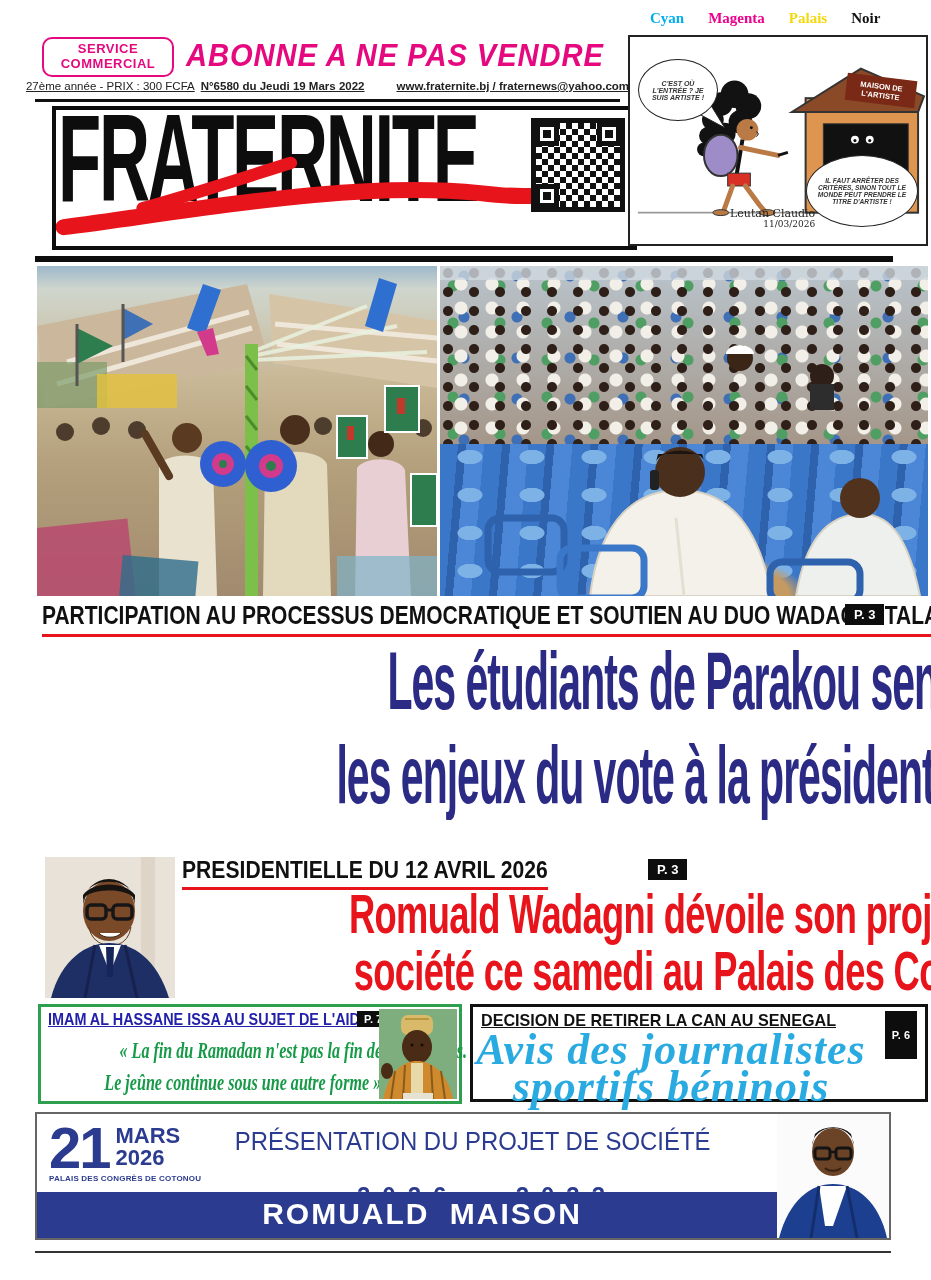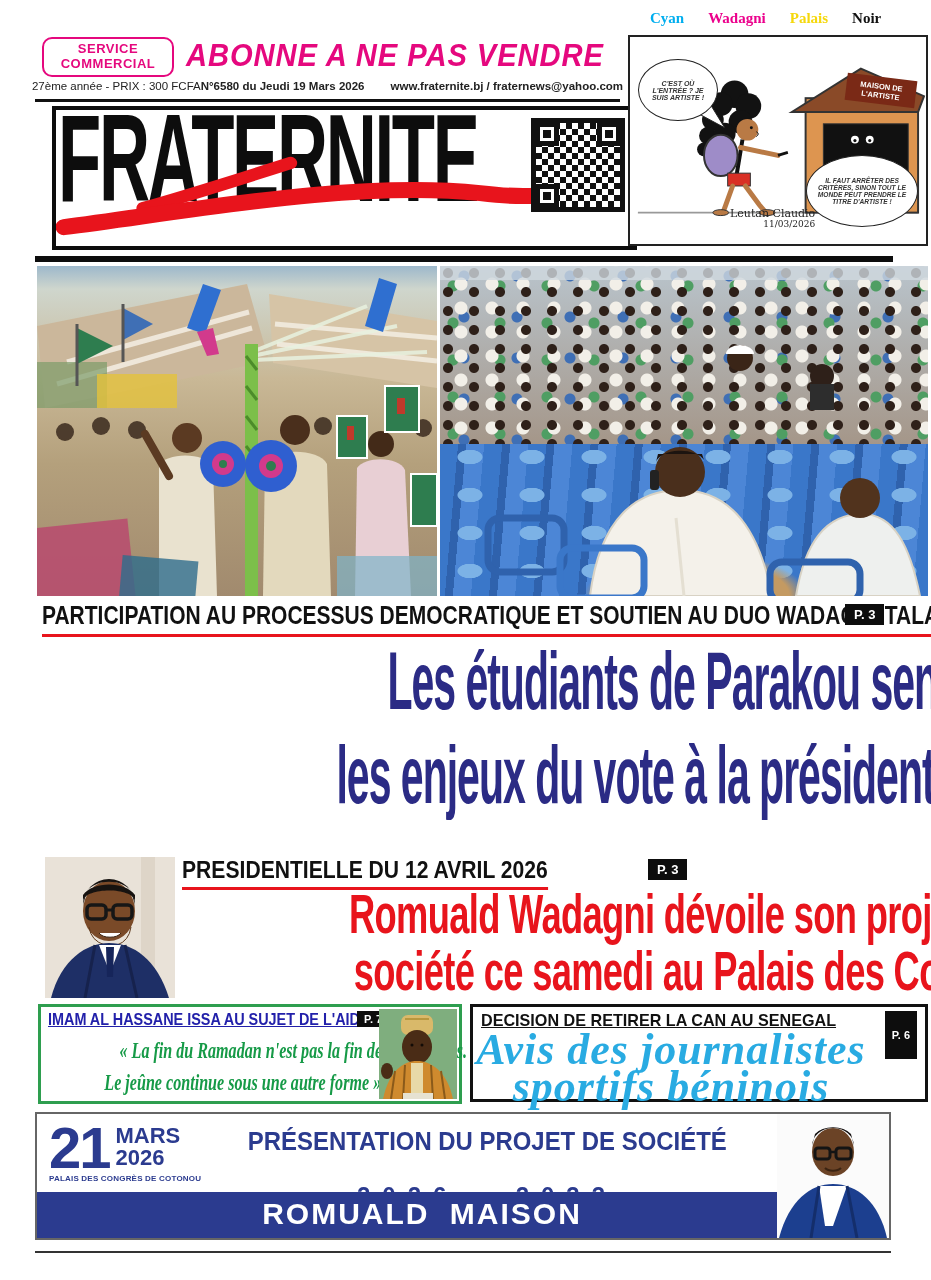--- a/index.html
+++ b/index.html
@@ -12,21 +12,21 @@
   .reg-cyan{color:#00aeef}.reg-magenta{color:#ec008c}.reg-jaune{color:#f5d80c}.reg-noir{color:#111}
 
   
   .service-badge { position:absolute; top:37px; left:42px; width:132px; height:40px;
     border:2.5px solid #e5087e; border-radius:10px; color:#e5087e; font-weight:bold;
     font-size:13px; line-height:1.15; display:flex; flex-direction:column; align-items:center; justify-content:center; letter-spacing:.5px;}
   .abonne { position:absolute; top:38px; left:186px; color:#e5087e; font-size:31px;
     font-weight:bold; font-style:italic; letter-spacing:1px; white-space:nowrap;
     transform:scaleX(.94); transform-origin:left; }
   .info-row { position:absolute; top:80px; left:35px; width:585px; display:flex;
-    justify-content:center; gap:0; font-size:11.5px; color:#222; white-space:nowrap; }
+    justify-content:center; gap:6px; font-size:11.5px; color:#222; white-space:nowrap;text-decoration:underline; }
   .info-row .b { font-weight:bold; }
   .info-row .site { margin-left:26px; }
   .info-rule { position:absolute; top:99px; left:35px; width:585px; height:3px; background:#111; }
 
   
   .masthead-box { position:absolute; top:106px; left:52px; width:585px; height:144px;
     border:4px solid #0d0d0d; background:#fff;text-align:center; }
   .masthead-text { position:absolute; top:-14px; left:2px; font-size:124px; font-weight:900;
     letter-spacing:-4px; color:#0d0d0d; white-space:nowrap; transform:scaleX(.57);
     transform-origin:left top; line-height:1.0; }
@@ -121,52 +121,52 @@
     font-family:"Liberation Serif", serif; font-weight:bold; font-style:italic;
     color:#29abe2; font-size:44px; line-height:37px; letter-spacing:1px; }
 
   
   .banner { position:absolute; top:1112px; left:35px; width:856px; height:128px;
     border:2px solid #666; background:#fff; }
   .date-block { position:absolute; top:8px; left:12px; color:#2b3b8f; }
   .date-day { font-size:58px; font-weight:800; line-height:.9; float:left; letter-spacing:-2px;}
   .date-my { float:left; margin-left:6px; font-size:22px; font-weight:800; line-height:1.0; margin-top:3px;}
   .date-venue { clear:both; font-size:8px; font-weight:bold; margin-top:4px; letter-spacing:.2px;}
-  .banner-title { position:absolute; top:12px; left:190px; width:520px; text-align:center;
-    color:#2b3b8f; font-size:26px; font-weight:700; }
+  .banner-title { position:absolute; top:12px; left:176px; width:520px; text-align:center;
+    color:#2b3b8f; font-size:26px; font-weight:400; }
   .banner-title .cond{display:inline-block; white-space:nowrap; transform:scaleX(.92);}
   .banner-period { position:absolute; top:56px; left:190px; width:520px; text-align:center;
     color:#2b3b8f; font-size:24px; font-weight:800; letter-spacing:12px;margin-top:12px; }
   .banner-strip { position:absolute; bottom:0; left:0; width:100%; height:46px; background:#2b3b8f; }
   .banner-name { position:absolute; bottom:7px; left:145px; width:480px; text-align:center;
     color:#fff; font-size:30px; font-weight:800; letter-spacing:2px; word-spacing:10px; }
   .banner-photo { position:absolute; top:0; right:0; width:112px; height:124px; background:#fbfbfb; }
   .bottom-rule { position:absolute; top:1251px; left:35px; width:856px; height:2px; background:#333; }
 </style>
 </head>
 <body>
 
 <div class="page">
 
   <div class="reg-row">
     <span class="reg-cyan">Cyan</span>
-    <span class="reg-magenta">Wadagni</span>
+    <span class="reg-magenta">Magenta</span>
     <span class="reg-jaune">Palais</span>
     <span class="reg-noir">Noir</span>
   </div>
 
   <div class="service-badge">
     <span>SERVICE</span>
     <span>COMMERCIAL</span>
   </div>
   <div class="abonne">ABONNE A NE PAS VENDRE</div>
 
   <div class="info-row">
     <span>27ème année - PRIX : 300 FCFA</span>
-    <span class="b">N°6580  du Jeudi 19 Mars 2026</span>
+    <span class="b">N°6580  du Jeudi 19 Mars 2022</span>
     <span class="b site">www.fraternite.bj / fraternews@yahoo.com</span>
   </div>
   <div class="info-rule"></div>
 
   <div class="masthead-box">
     <span class="masthead-text">FRATERNITE</span>
     <svg class="swoosh" viewBox="0 0 585 144" preserveAspectRatio="none">
       <path d="M 238,56 C 190,72 130,92 88,104" stroke="#e8141c" stroke-width="13" fill="none" stroke-linecap="round"></path>
       <path d="M 8,124 C 130,108 300,74 430,88 C 480,94 505,92 515,78" stroke="#e8141c" stroke-width="17" fill="none" stroke-linecap="round"></path>
     </svg>

